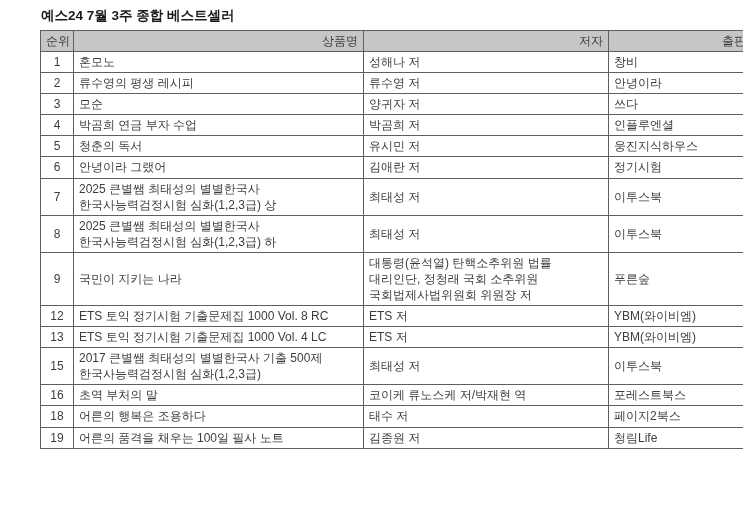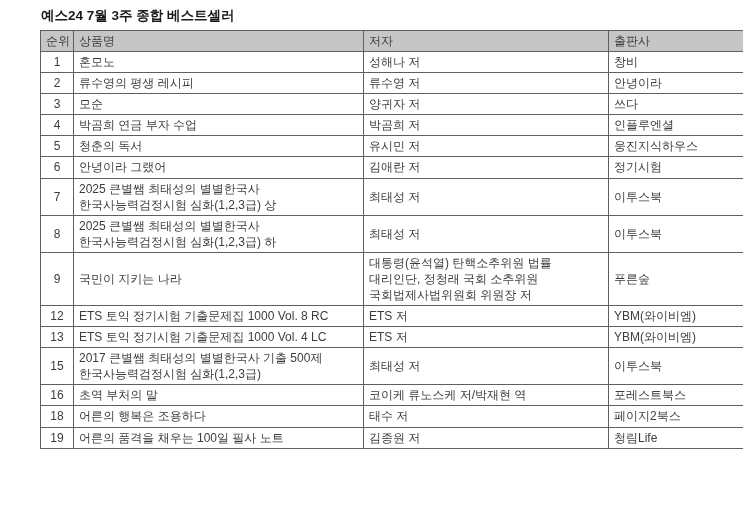--- a/index.html
+++ b/index.html
@@ -36,21 +36,21 @@
     font-size: 12px;
     line-height: 1.34;
     color: #3c3c3c;
     padding: 2px 5px;
     vertical-align: middle;
     overflow: hidden;
     word-break: keep-all;
   }
   table.bestseller th {
     background: #c6c6c6;
-    text-align: left;
+    text-align: right;
     font-weight: normal;
     height: 15px;
   }
   table.bestseller td {
     background: #ffffff;
     height: 16px;
   }
   col.c-rank      { width: 33px; }
   col.c-title     { width: 290px; }
   col.c-author    { width: 245px; }

